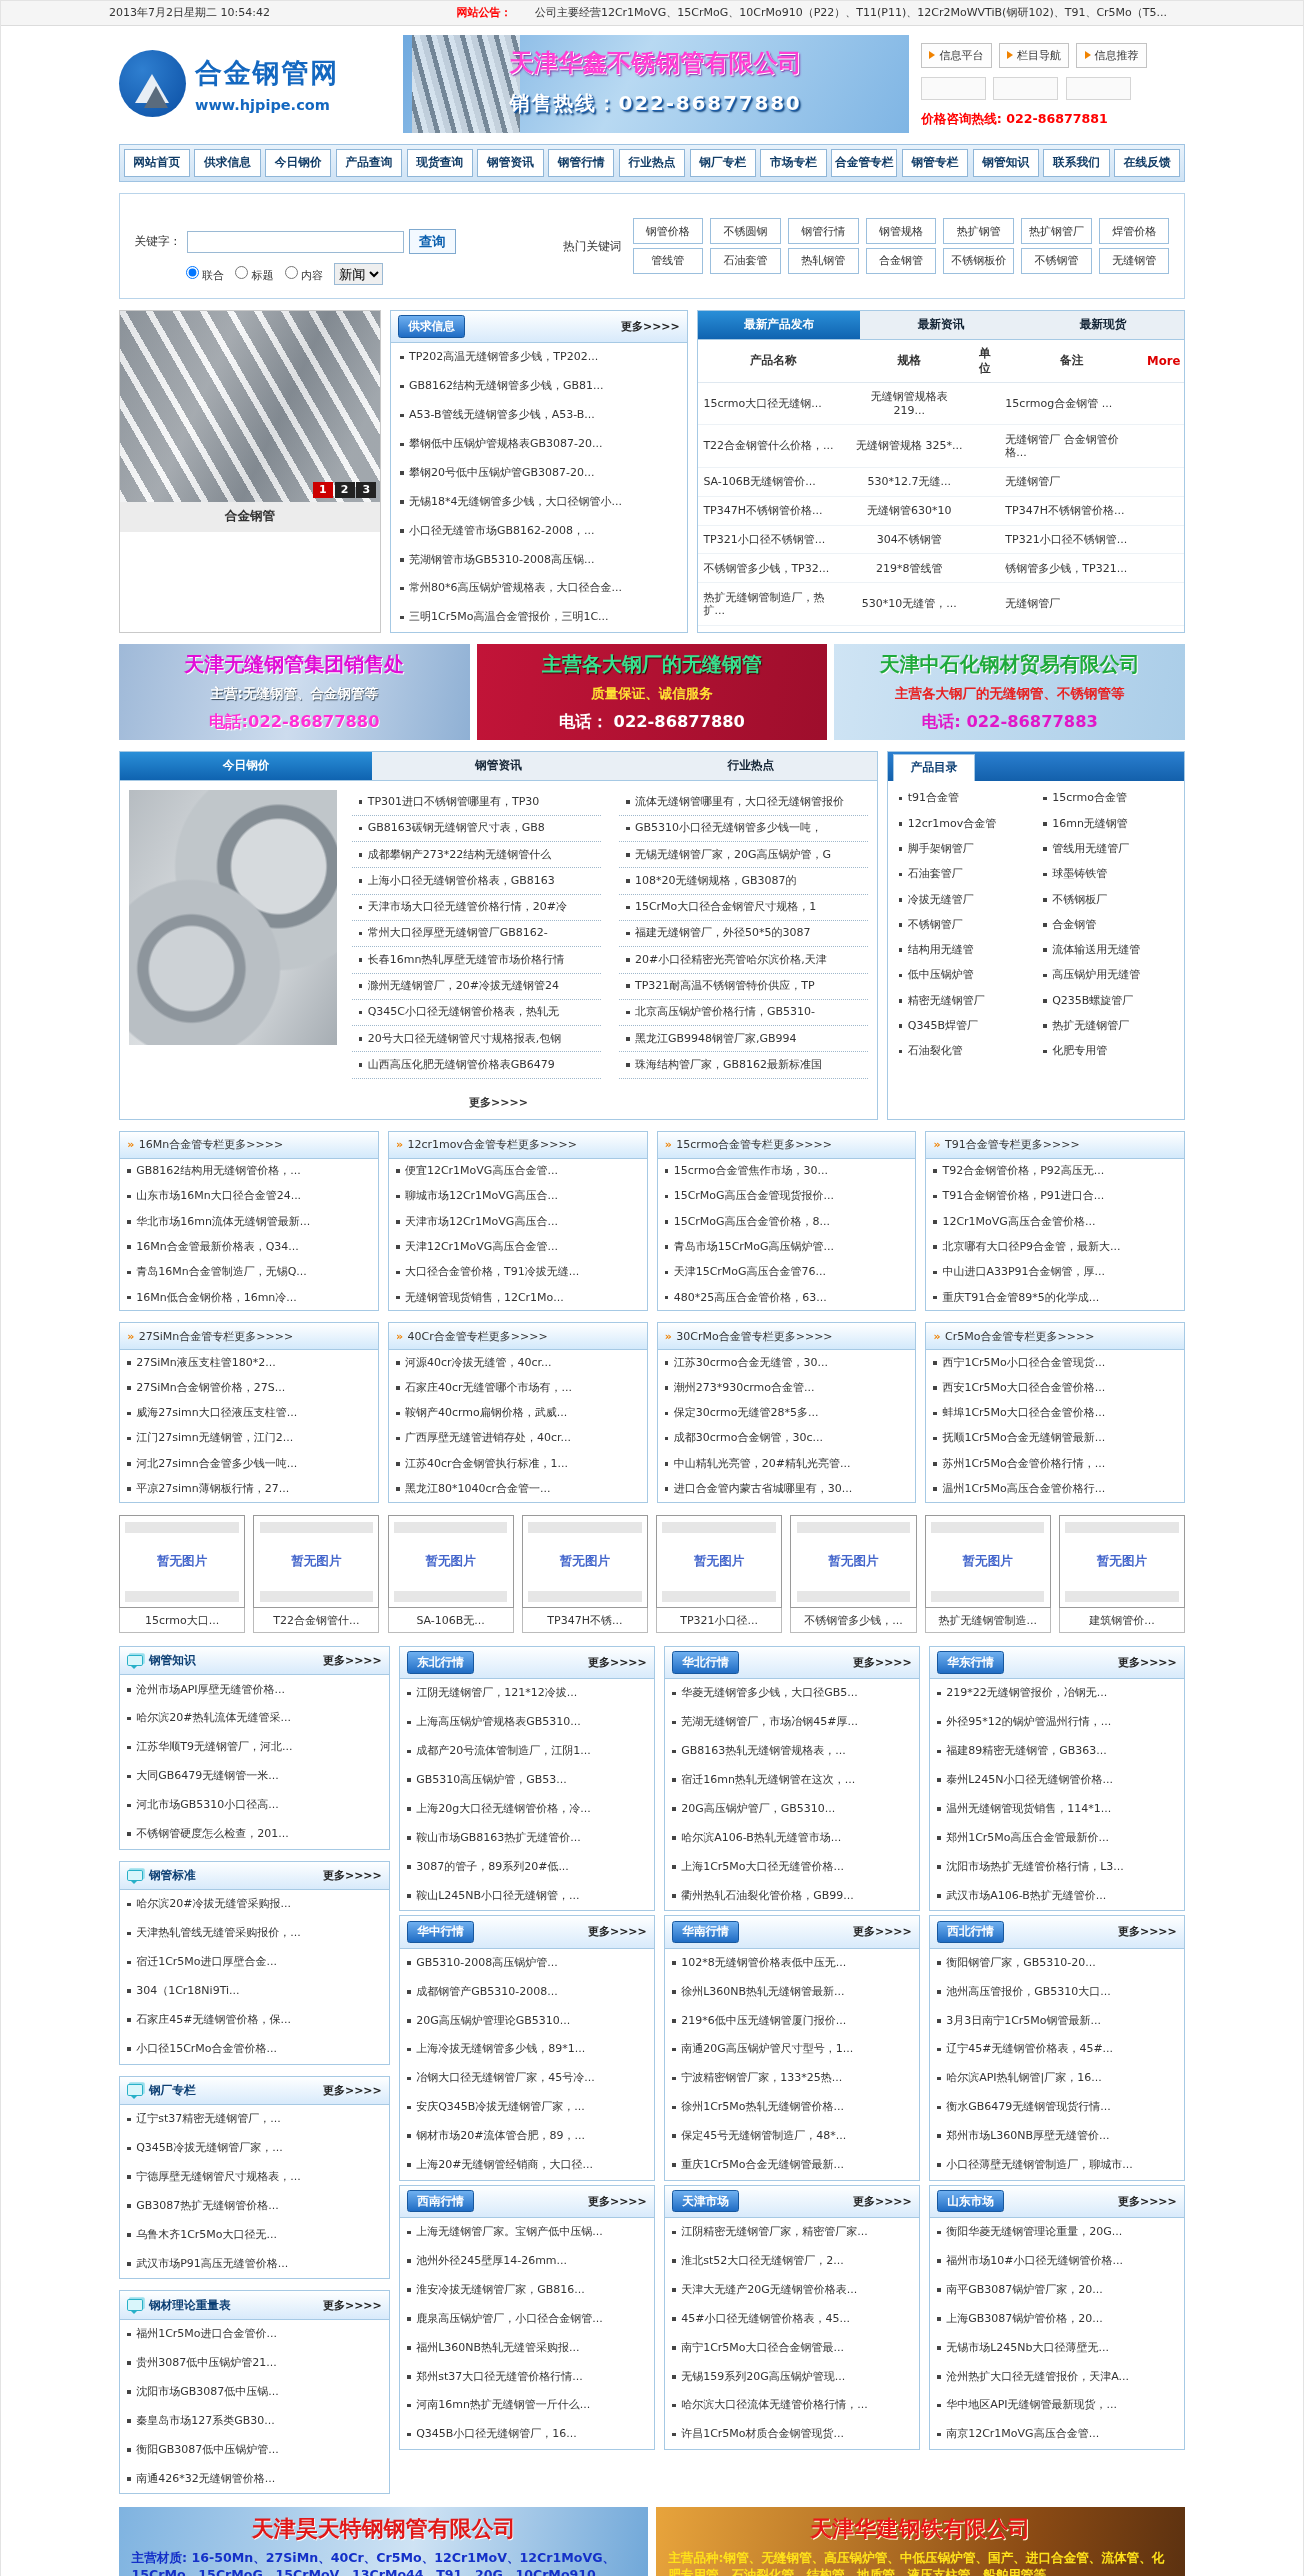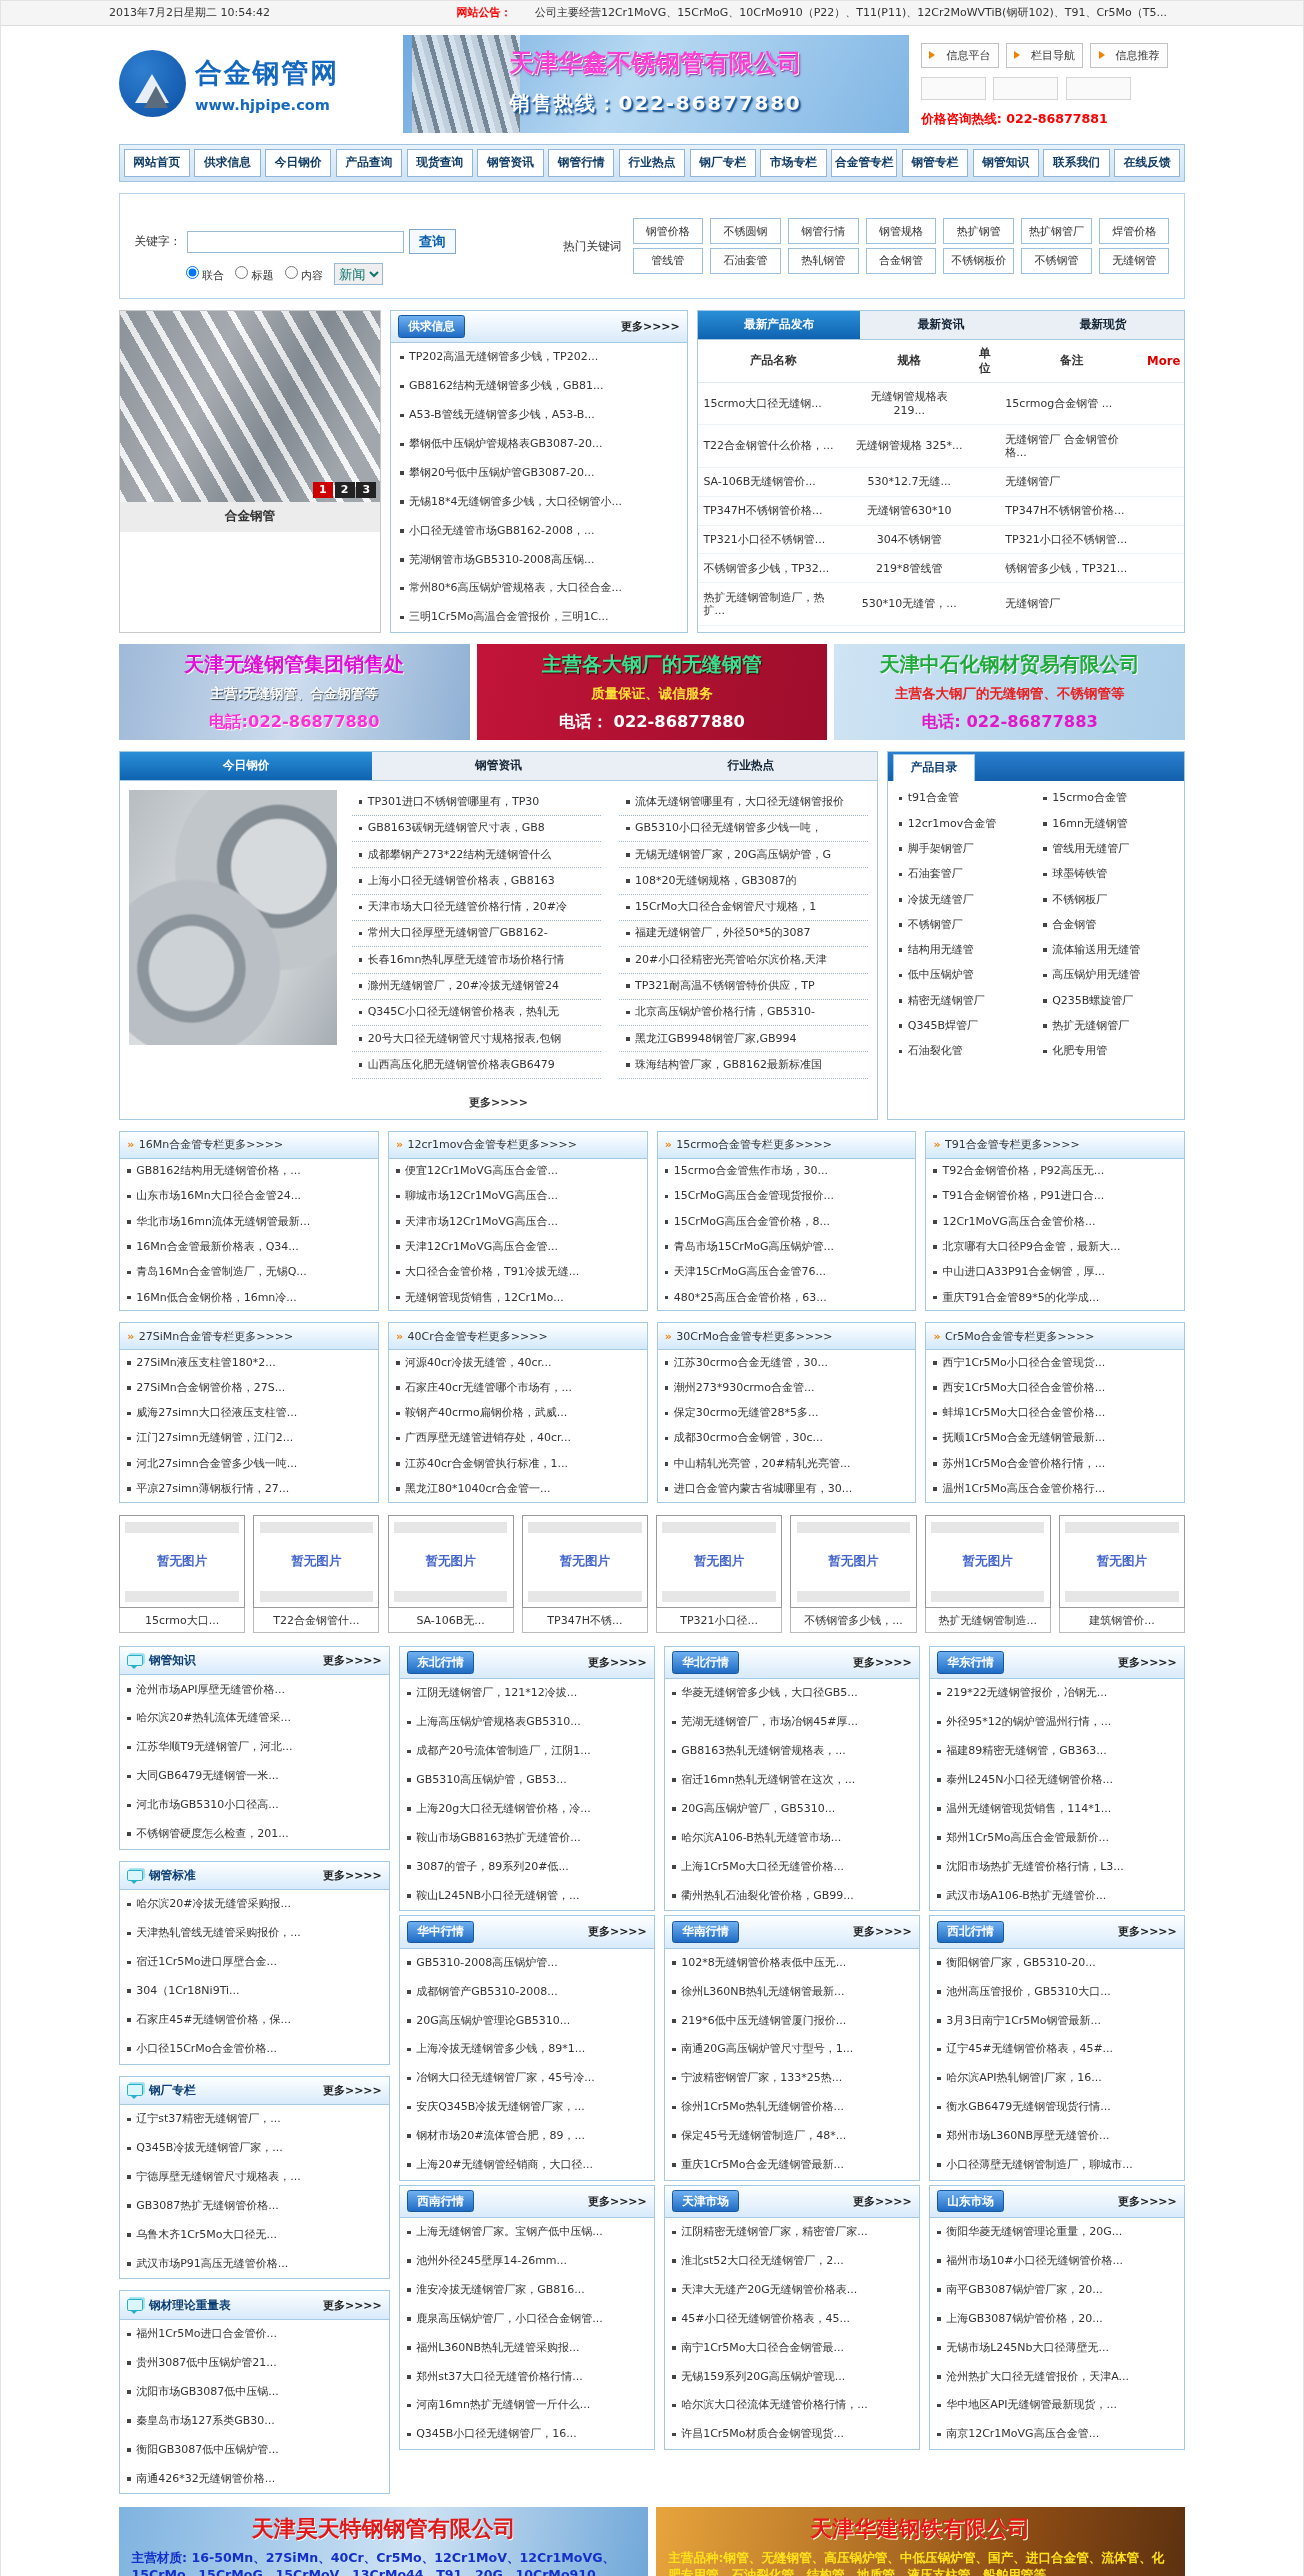--- a/index.html
+++ b/index.html
@@ -20,39 +20,39 @@
   .logo-mark:before { content:""; position:absolute; left:16.3px; top:23.5px; border-left:17px solid transparent; border-right:17px solid transparent; border-bottom:29px solid #e8eef5; }
   .logo-mark:after { content:""; position:absolute; left:25px; top:36px; border-left:12.6px solid transparent; border-right:12.6px solid transparent; border-bottom:22px solid #5a6b7d; }
   .logo-text .t { font-size:27px; font-weight:bold; color:#1468c0; letter-spacing:1.8px; }
   .logo-text .u { font-size:14.5px; font-weight:bold; color:#1468c0; margin-top:5.4px; }
   .banner { width:506px; height:98px; background:linear-gradient(120deg,#6fa9df 0%,#b8d9f2 45%,#7fb5e4 100%); position:relative; overflow:hidden; text-align:center; padding-top:12.6px; }
   .banner .pipes { position:absolute; left:9px; top:0; width:108px; height:98px; background:repeating-linear-gradient(75deg,#cfd4d9 0 6.3px,#6f7a84 6.3px 11px,#e9edf0 11px 16.3px); opacity:.8; }
   .banner .co { font-size:24.4px; font-weight:bold; color:#ff3fd4; text-shadow:0.9px 0.9px 0 #fff,1.8px 1.8px 1.8px #7d2ba3; position:relative; }
   .banner .hot { font-size:20px; font-weight:bold; color:#fff; text-shadow:0.9px 0.9px 0 #1a5fae,1.8px 1.8px 1.8px #0c3e77; margin-top:11px; position:relative; letter-spacing:1.8px;}
   .hdr-right { flex:1; padding-top:3.6px; }
   .quick-row { display:flex; gap:7.2px; }
-  .quick-btn { border:0.9px solid #c3c3c3; background:#fdfdfd; padding:3.6px 7.2px; display:flex; align-items:center; gap:11px; cursor:pointer; }
+  .quick-btn { border:0.9px solid #c3c3c3; background:#fdfdfd; padding:3.6px 7.2px; display:flex; align-items:center; gap:4px; cursor:pointer; }
   .quick-btn .arr { width:0; height:0; border-top:4.5px solid transparent; border-bottom:4.5px solid transparent; border-left:6.3px solid #f08200; display:inline-block; }
   .ghost-row { display:flex; gap:7.2px; margin-top:9px; }
   .ghost { width:65px; height:23.5px; border:0.9px solid #d5d5d5; background:#fafafa; }
   .red-hot { color:#f00; font-weight:bold; font-size:12.6px; margin-top:11px; }
 
   
   .nav { width:1066px; margin:7.2px auto 0; background:linear-gradient(#e8f2fb,#cfe3f5); border:0.9px solid #9fc3e2; padding:4.5px 3.6px; display:flex; gap:4.5px; }
   .nav-item { flex:1; text-align:center; background:#fff; border:0.9px solid #8fb6d8; padding:5.4px 0; font-weight:bold; color:#113c66; font-size:11.7px; cursor:pointer; white-space:nowrap; }
 
   
   .search-panel { border:0.9px solid #b9d4ea; margin-top:11px; padding:12.6px 14.5px; display:flex; align-items:center; }
   .search-left { width:425px;margin-top:22px; }
   .kw-row { display:flex; align-items:center; gap:5.4px; }
   .kw-row label { font-size:11.7px; }
   .kw-input { width:217px; height:22px; border:0.9px solid #9ab9d4; }
   .q-btn { border:0.9px solid #7fa9cf; background:#f3f9ff; color:#0b5fae; padding:2.7px 9px; font-weight:bold; cursor:pointer; }
   .scope-row { display:flex; align-items:center; gap:11px; margin-top:9px; margin-left:51px; }
-  .sel { height:22px; border:0.9px solid #9ab9d4; color:#0f766e; }
+  .sel { height:22px; border:0.9px solid #9ab9d4; color:#000000; }
   .hot-label { font-size:11.7px; margin:0 11px 0 3.6px; white-space:nowrap; }
   .tags { flex:1; }
   .tag-row { display:flex; gap:7.2px; margin:3.6px 0; }
   .tag { flex:1; border:0.9px solid #9bbfdd; background:#fff; text-align:center; padding:4.5px 1.8px; cursor:pointer; white-space:nowrap; font-size:11px; }
 
   
   .box { border:0.9px solid #a6c9e4; background:#fff; }
   .box-hd { background:linear-gradient(#feffff,#d8eafb); border-bottom:0.9px solid #a6c9e4; padding:4.5px 7.2px; display:flex; align-items:center; }
   .box-hd .ttl { font-weight:bold; color:#0b3e73; font-size:11.7px; }
   .box-hd .more { margin-left:auto; font-weight:bold; color:#222; cursor:pointer; font-size:11px; }

